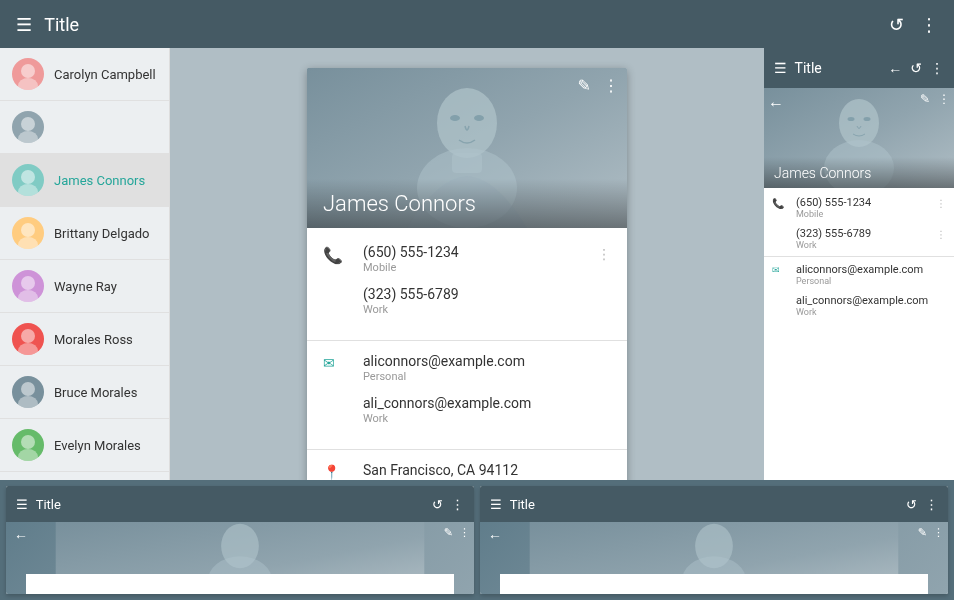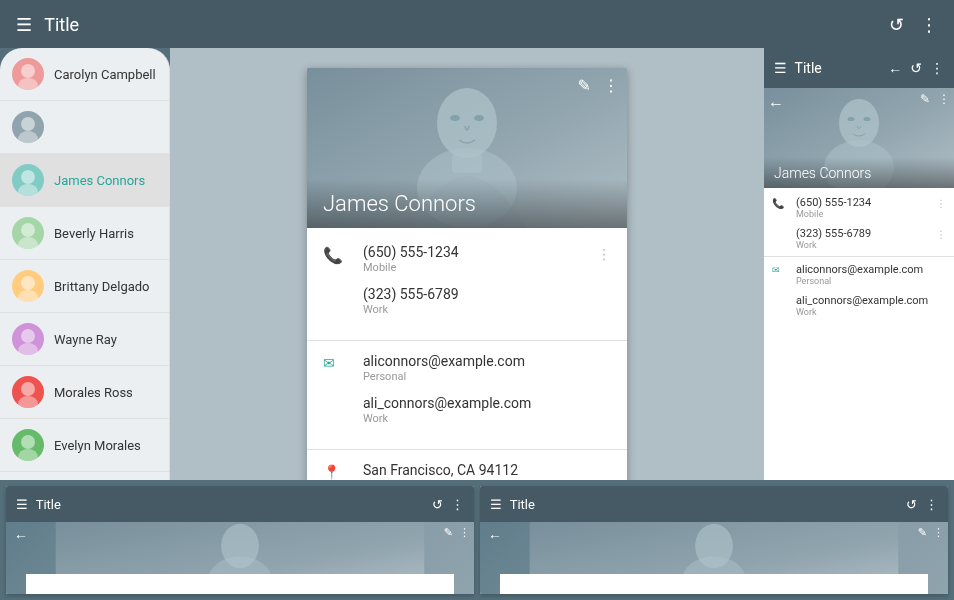--- a/index.html
+++ b/index.html
@@ -49,21 +49,20 @@
       display: flex;
       height: calc(100% - 48px);
     }
 
     
     .sidebar {
       width: 170px;
       background: #eceff1;
       border-right: 1px solid #ddd;
       overflow-y: auto;
-      border-radius: 22px;
     }
     .contact-item {
       display: flex;
       align-items: center;
       padding: 10px 12px;
       cursor: pointer;
       border-bottom: 1px solid #e0e0e0;
     }
     .contact-item.active {
       background: #e0e0e0;
@@ -429,46 +428,46 @@
     </svg></div>
       </div>
       <div class="contact-item active">
         <div class="contact-avatar av-3"><svg viewBox="0 0 32 32" xmlns="http://www.w3.org/2000/svg">
       <circle cx="16" cy="13" r="7" fill="rgba(255,255,255,0.5)"></circle>
       <ellipse cx="16" cy="28" rx="10" ry="8" fill="rgba(255,255,255,0.4)"></ellipse>
     </svg></div>
         <span class="contact-name">James Connors</span>
       </div>
       <div class="contact-item">
-        <div class="contact-avatar av-4"><svg viewBox="0 0 32 32" xmlns="http://www.w3.org/2000/svg">
-      <circle cx="16" cy="13" r="7" fill="rgba(255,255,255,0.5)"></circle>
-      <ellipse cx="16" cy="28" rx="10" ry="8" fill="rgba(255,255,255,0.4)"></ellipse>
-    </svg></div>
-        <span class="contact-name">Beverly Harris</span>
-      </div>
-      <div class="contact-item">
         <div class="contact-avatar av-5"><svg viewBox="0 0 32 32" xmlns="http://www.w3.org/2000/svg">
       <circle cx="16" cy="13" r="7" fill="rgba(255,255,255,0.5)"></circle>
       <ellipse cx="16" cy="28" rx="10" ry="8" fill="rgba(255,255,255,0.4)"></ellipse>
     </svg></div>
         <span class="contact-name">Brittany Delgado</span>
       </div>
       <div class="contact-item">
         <div class="contact-avatar av-6"><svg viewBox="0 0 32 32" xmlns="http://www.w3.org/2000/svg">
       <circle cx="16" cy="13" r="7" fill="rgba(255,255,255,0.5)"></circle>
       <ellipse cx="16" cy="28" rx="10" ry="8" fill="rgba(255,255,255,0.4)"></ellipse>
     </svg></div>
         <span class="contact-name">Wayne Ray</span>
       </div>
       <div class="contact-item">
         <div class="contact-avatar av-7"><svg viewBox="0 0 32 32" xmlns="http://www.w3.org/2000/svg">
       <circle cx="16" cy="13" r="7" fill="rgba(255,255,255,0.5)"></circle>
       <ellipse cx="16" cy="28" rx="10" ry="8" fill="rgba(255,255,255,0.4)"></ellipse>
     </svg></div>
         <span class="contact-name">Morales Ross</span>
+      </div>
+      <div class="contact-item">
+        <div class="contact-avatar av-8"><svg viewBox="0 0 32 32" xmlns="http://www.w3.org/2000/svg">
+      <circle cx="16" cy="13" r="7" fill="rgba(255,255,255,0.5)"></circle>
+      <ellipse cx="16" cy="28" rx="10" ry="8" fill="rgba(255,255,255,0.4)"></ellipse>
+    </svg></div>
+        <span class="contact-name">Bruce Morales</span>
       </div>
       <div class="contact-item">
         <div class="contact-avatar av-9"><svg viewBox="0 0 32 32" xmlns="http://www.w3.org/2000/svg">
       <circle cx="16" cy="13" r="7" fill="rgba(255,255,255,0.5)"></circle>
       <ellipse cx="16" cy="28" rx="10" ry="8" fill="rgba(255,255,255,0.4)"></ellipse>
     </svg></div>
         <span class="contact-name">Evelyn Morales</span>
       </div>
     </div>
 

